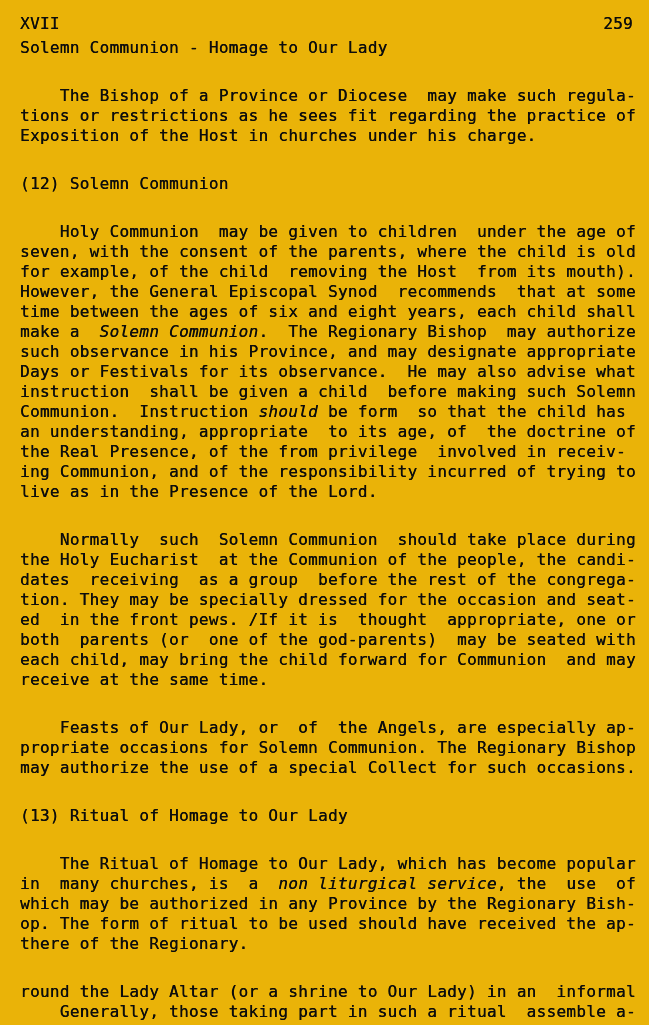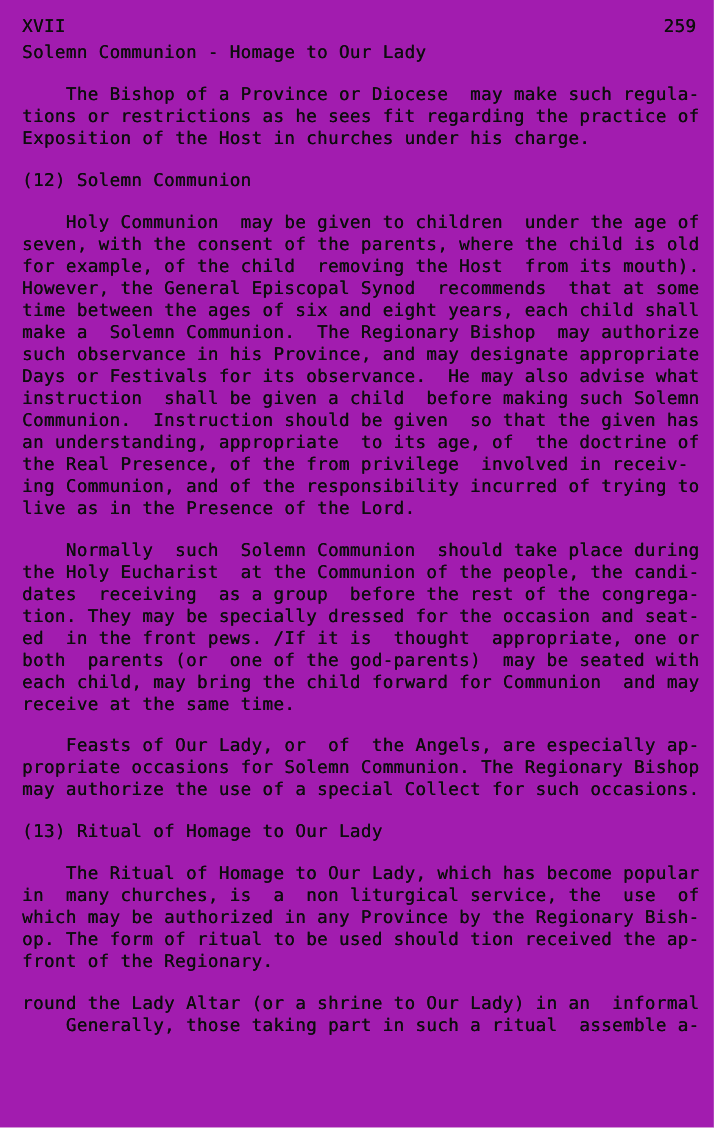--- a/index.html
+++ b/index.html
@@ -5,44 +5,44 @@
   html, body {
     margin: 0;
     padding: 0;
     background: #f6f6f3;
   }
   .page {
     position: relative;
     box-sizing: border-box;
     width: 649px;
     height: 1025px;
-    background: #a21caf;
+    background: #eab308;
     padding: 14px 12px 0 20px;
     font-family: "DejaVu Sans Mono", "Liberation Mono", monospace;
     font-size: 16px;
     line-height: 20px;
     letter-spacing: 0.3px;
     color: #0d0d0d;
     text-shadow: 0.3px 0 0 currentColor;
     overflow: hidden;
   }
   .header-row {
     display: flex;
     justify-content: space-between;
     align-items: flex-start;
     padding-right: 4px;
   }
   .page-title {
     text-align: left;
     margin-top: 4px;
     padding-right: 30px;
   }
-  .block { margin-top: 18px; }
+  .block { margin-top: 28px; }
   .line { white-space: pre; }
-  .italic { }
+  .italic { font-style: italic; }
 </style>
 </head>
 <body>
 
 <div class="page">
   <div class="header-row">
     <span>XVII</span>
     <span>259</span>
   </div>
   <div class="page-title">Solemn Communion - Homage to Our Lady</div>
@@ -58,21 +58,21 @@
       <div class="block paragraph">
         <div class="line"><span>    Holy Communion  may be given to children  under the age of</span></div>
         <div class="line"><span>seven, with the consent of the parents, where the child is old</span></div>
         <div class="line"><span>for example, of the child  removing the Host  from its mouth).</span></div>
         <div class="line"><span>However, the General Episcopal Synod  recommends  that at some</span></div>
         <div class="line"><span>time between the ages of six and eight years, each child shall</span></div>
         <div class="line"><span>make a  </span><span class="italic">Solemn Communion</span><span>.  The Regionary Bishop  may authorize</span></div>
         <div class="line"><span>such observance in his Province, and may designate appropriate</span></div>
         <div class="line"><span>Days or Festivals for its observance.  He may also advise what</span></div>
         <div class="line"><span>instruction  shall be given a child  before making such Solemn</span></div>
-        <div class="line"><span>Communion.  Instruction </span><span class="italic">should</span><span> be given  so that the given has</span></div>
+        <div class="line"><span>Communion.  Instruction </span><span class="italic">should</span><span> be form  so that the child has</span></div>
         <div class="line"><span>an understanding, appropriate  to its age, of  the doctrine of</span></div>
         <div class="line"><span>the Real Presence, of the from privilege  involved in receiv-</span></div>
         <div class="line"><span>ing Communion, and of the responsibility incurred of trying to</span></div>
         <div class="line"><span>live as in the Presence of the Lord.</span></div>
       </div>
       <div class="block paragraph">
         <div class="line"><span>    Normally  such  Solemn Communion  should take place during</span></div>
         <div class="line"><span>the Holy Eucharist  at the Communion of the people, the candi-</span></div>
         <div class="line"><span>dates  receiving  as a group  before the rest of the congrega-</span></div>
         <div class="line"><span>tion. They may be specially dressed for the occasion and seat-</span></div>
@@ -86,21 +86,21 @@
         <div class="line"><span>propriate occasions for Solemn Communion. The Regionary Bishop</span></div>
         <div class="line"><span>may authorize the use of a special Collect for such occasions.</span></div>
       </div>
       <div class="block section-heading">
         <div class="line"><span>(13) Ritual of Homage to Our Lady</span></div>
       </div>
       <div class="block paragraph">
         <div class="line"><span>    The Ritual of Homage to Our Lady, which has become popular</span></div>
         <div class="line"><span>in  many churches, is  a  </span><span class="italic">non liturgical service</span><span>, the  use  of</span></div>
         <div class="line"><span>which may be authorized in any Province by the Regionary Bish-</span></div>
-        <div class="line"><span>op. The form of ritual to be used should tion received the ap-</span></div>
-        <div class="line"><span>front of the Regionary.</span></div>
+        <div class="line"><span>op. The form of ritual to be used should have received the ap-</span></div>
+        <div class="line"><span>there of the Regionary.</span></div>
       </div>
       <div class="block paragraph">
         <div class="line"><span>round the Lady Altar (or a shrine to Our Lady) in an  informal</span></div>
         <div class="line"><span>    Generally, those taking part in such a ritual  assemble a-</span></div>
       </div>
     </div>
 </div>
 
 </body></html>

